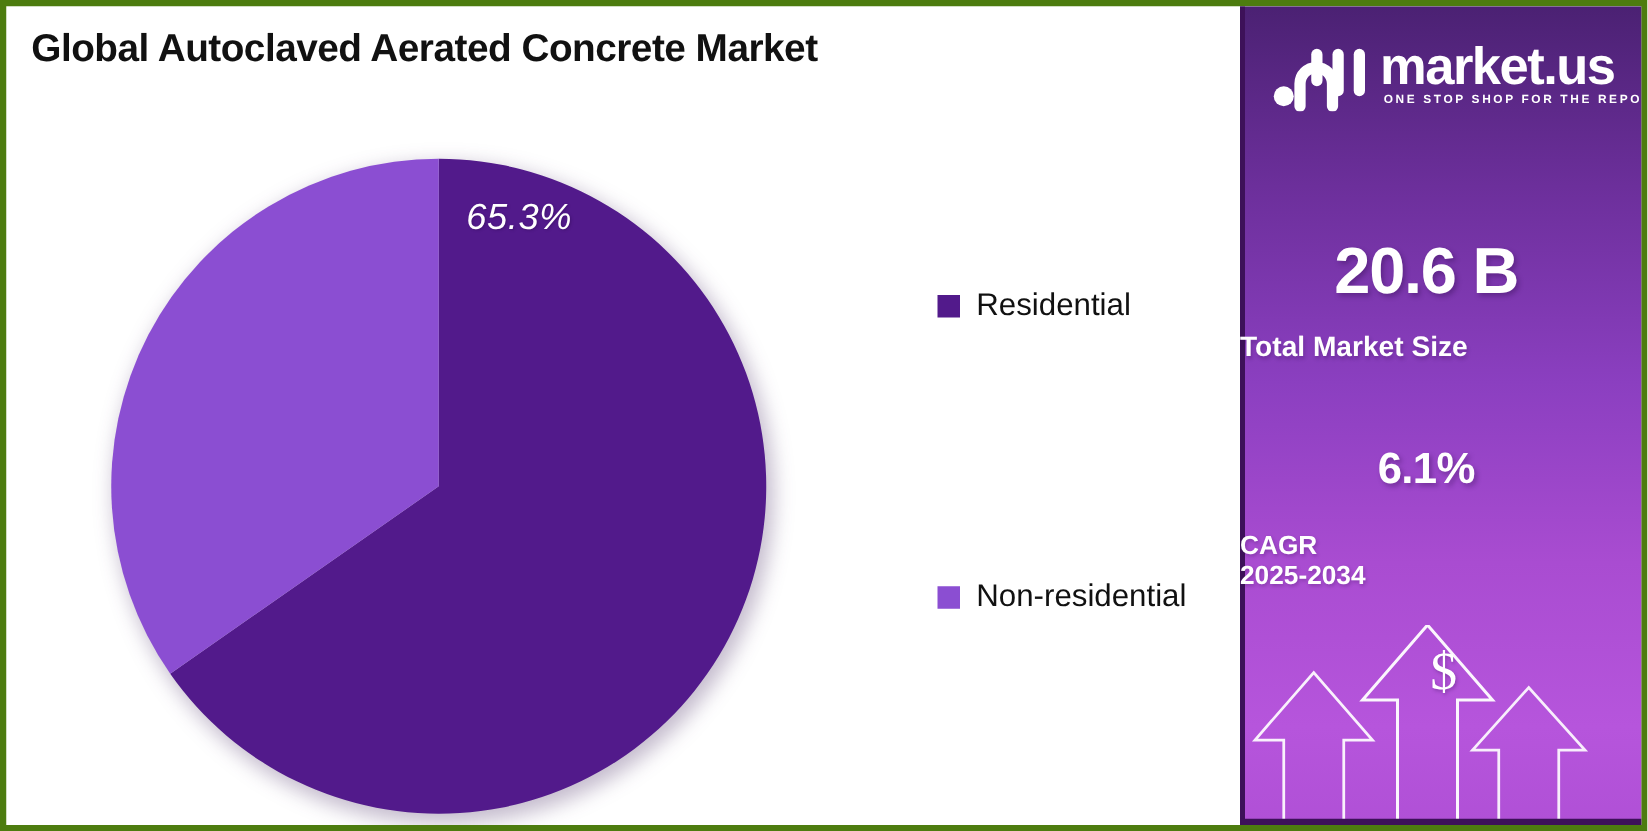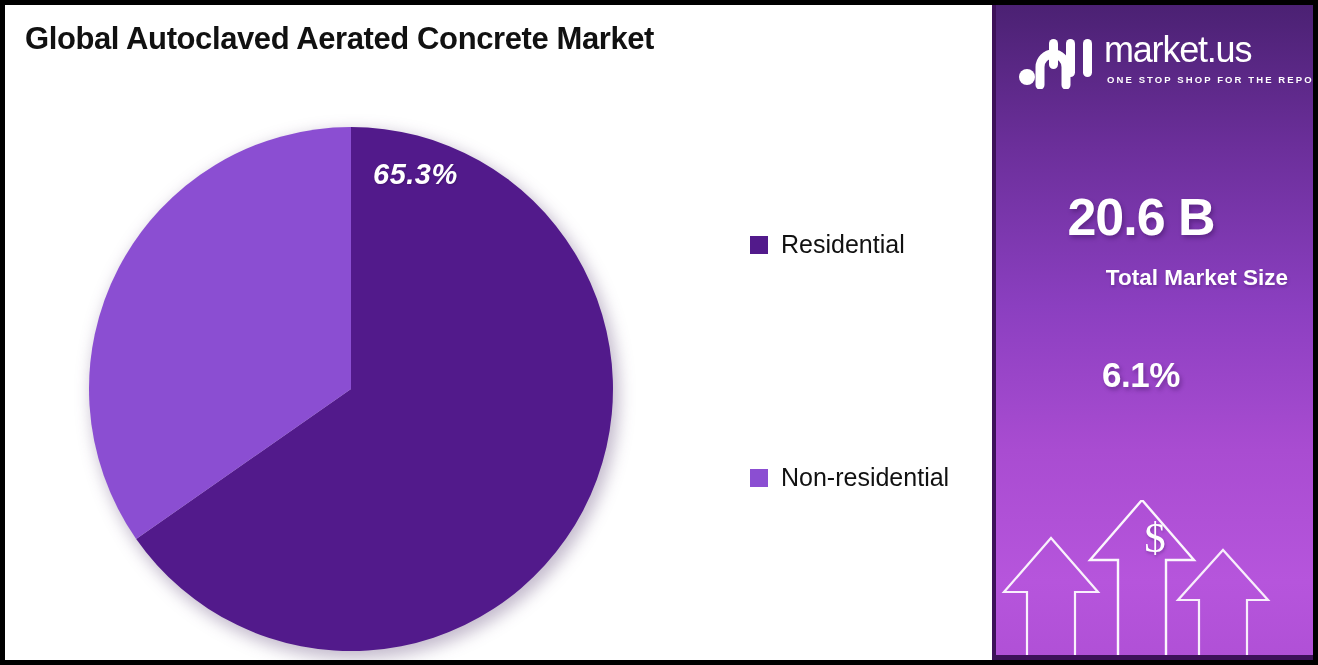--- a/index.html
+++ b/index.html
@@ -6,21 +6,21 @@
     margin: 0;
     padding: 0;
     background: #ffffff;
   }
 
   #canvas {
     position: relative;
     width: 1318px;
     height: 665px;
     background: #ffffff;
-    border: 5px solid #000000;
+    border: 5px solid #4d7c0f;
     box-sizing: border-box;
     overflow: hidden;
     font-family: "Liberation Sans", sans-serif;
   }
 
   
   #chart-area {
     position: absolute;
     left: 0; top: 0;
     width: 987px;
@@ -70,21 +70,21 @@
   #pie-svg {
     position: absolute;
     left: 0; top: 0;
   }
 
   #pie-value-label {
     position: absolute;
     left: 286px;
     top: 33px;
     font-size: 29px;
-    font-weight: bold;
+    font-weight: normal;
     font-style: italic;
     color: #ffffff;
     letter-spacing: 0.5px;
     text-shadow: 1px 1px 2px rgba(40,10,70,0.35);
     white-space: nowrap;
   }
 
   
   .legend-item {
     position: absolute;
@@ -133,22 +133,22 @@
     height: 58px;
   }
   #logo-mark {
     position: absolute;
     left: 6px; top: 2px;
   }
   #logo-wordmark {
     position: absolute;
     left: 92px;
     top: 1px;
-    font-size: 36px;
-    font-weight: normal;
+    font-size: 42px;
+    font-weight: bold;
     color: #ffffff;
     letter-spacing: -1.2px;
     line-height: 1;
   }
   #logo-tagline {
     position: absolute;
     left: 95px;
     top: 43px;
     font-size: 9.5px;
     font-weight: bold;
@@ -163,21 +163,21 @@
     width: 298px;
     text-align: center;
     font-weight: bold;
     color: #ffffff;
     text-shadow: 2px 3px 4px rgba(55,15,85,0.40);
     line-height: 1;
   }
   .stat-caption {
     position: absolute;
     width: 296px;
-    text-align: right;
+    text-align: left;
     font-weight: bold;
     color: #ffffff;
     line-height: 1.12;
     text-shadow: 1px 2px 3px rgba(55,15,85,0.30);
   }
 
   #market-size-value { top: 186px; font-size: 52px; letter-spacing: -1px; }
   #market-size-caption { top: 260px; font-size: 22.5px; }
 
   #cagr-value { top: 352px; font-size: 35px; letter-spacing: -0.5px; }
@@ -261,20 +261,24 @@
       <div id="logo-wordmark">market.us</div>
       <div id="logo-tagline">ONE STOP SHOP FOR THE REPORTS</div>
     </div>
 
     <div class="stat-value" id="market-size-value">20.6 B</div>
     <div class="stat-caption" id="market-size-caption">
       <div>Total Market Size</div>
     </div>
 
     <div class="stat-value" id="cagr-value">6.1%</div>
+    <div class="stat-caption" id="cagr-caption">
+      <div>CAGR</div>
+      <div>2025-2034</div>
+    </div>
 
     <div id="dollar-sign">$</div>
 
     <svg id="arrows-graphic" viewBox="0 0 326 160" preserveAspectRatio="none">
 
       <path d="M 35 160 L 35 92 L 12 92 L 59 38 L 106 92 L 83 92 L 83 160" fill="none" stroke="#ffffff" stroke-width="2.2" opacity="0.92"></path>
 
       <path d="M 126 160 L 126 60 L 98 60 L 150 0 L 202 60 L 174 60 L 174 160" fill="none" stroke="#ffffff" stroke-width="2.4" opacity="0.95"></path>
 
       <path d="M 207 160 L 207 100 L 186 100 L 231 50 L 276 100 L 255 100 L 255 160" fill="none" stroke="#ffffff" stroke-width="2.2" opacity="0.90"></path>

